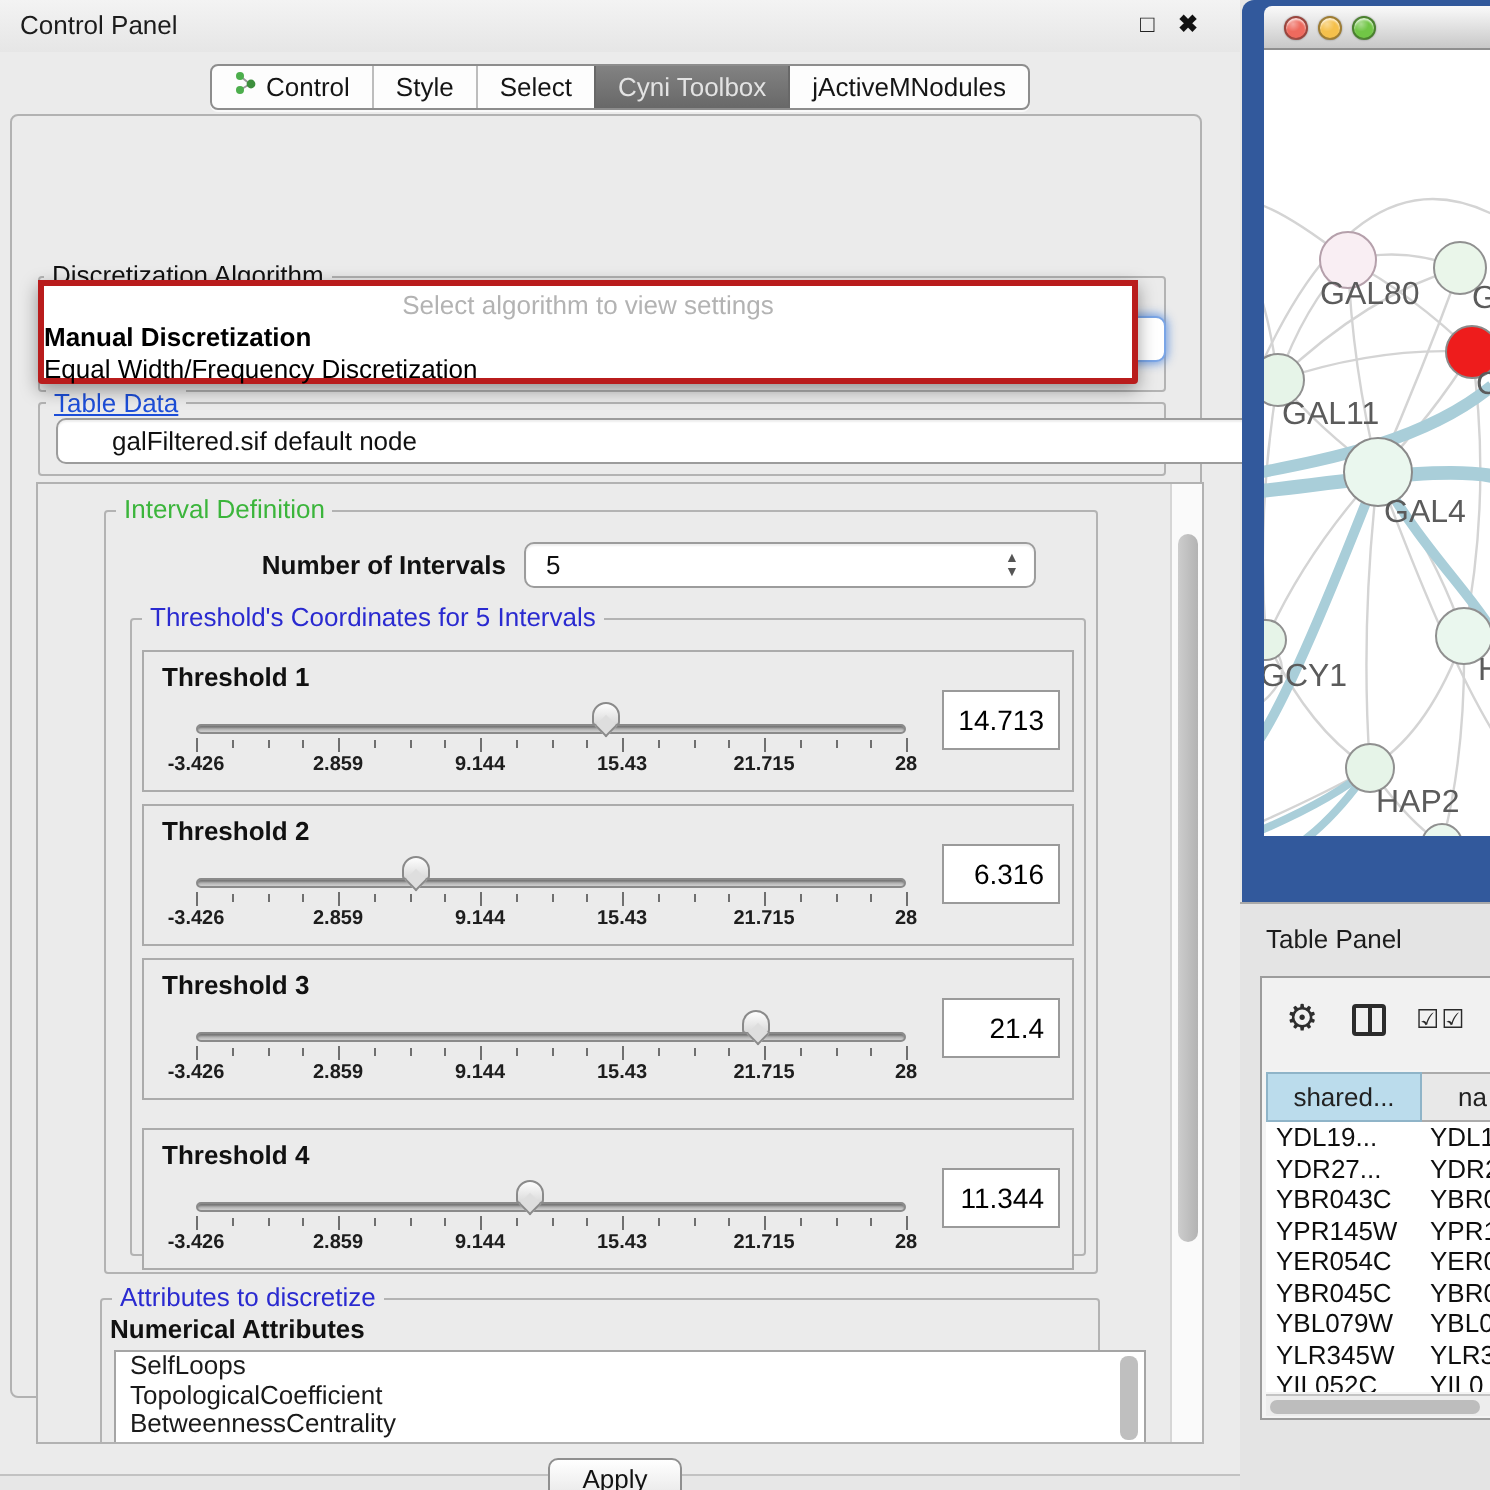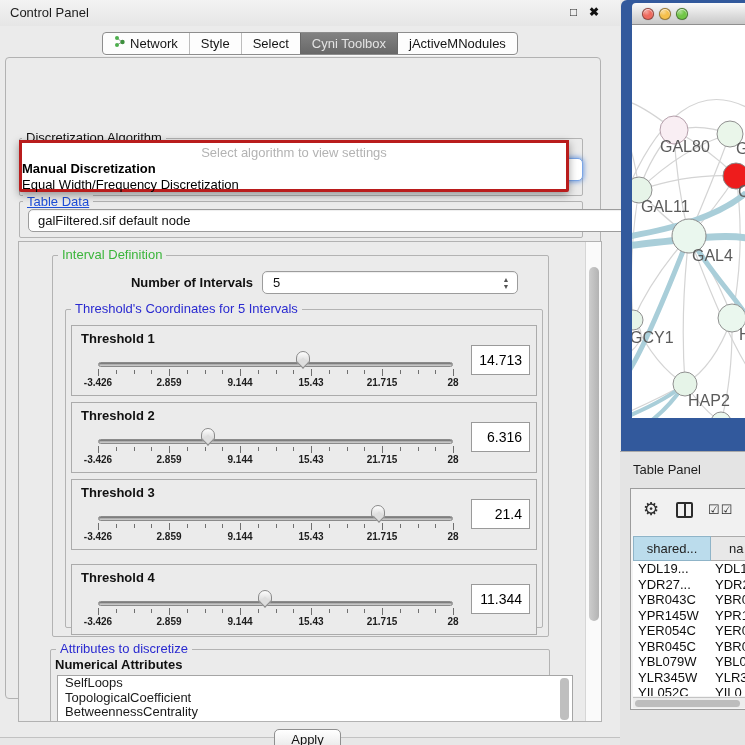--- a/index.html
+++ b/index.html
@@ -51,21 +51,21 @@
     background:#fff; border:3px solid #b91c1c; border-radius:0 0 2px 2px;
     box-shadow:0 3px 9px rgba(0,0,0,.38); z-index:30; padding-top:2px; }
   .popup-line { height:16px; line-height:16px; font-size:13px; white-space:nowrap; overflow:hidden; }
   .popup-placeholder { text-align:center; color:#b3b3b3; }
   .popup-opt-bold { font-weight:bold; color:#000; }
   .popup-opt { color:#000; }
 
   
   #tabledata-group  { left:13px; top:143px; width:564px; height:37px; }
   #tabledata-legend { left:17px; top:136px; color:#1d4ed8;text-decoration:underline; }
-  #table-combo { left:22px; top:151px; width:632px; padding-left:9px; }
+  #table-combo { left:22px; top:151px; width:632px; padding-left:27px; }
 
   
   #scroll-container { position:absolute; left:12px; top:183px; width:584px; height:481px;
     border:1px solid #b2b2b2; background:#ebebeb; overflow:hidden; }
   #v-scroll-track { position:absolute; left:566px; top:0; width:17px; height:479px;
     background:#fafafa; border-left:1px solid #d6d6d6; }
   #v-scroll-thumb { position:absolute; left:3px; top:25px; width:10px; height:354px;
     border-radius:5px; background:linear-gradient(90deg,#cdcdcd,#b3b3b3); }
 
   #interval-group  { left:33px; top:13px; width:497px; height:382px; }
@@ -165,21 +165,21 @@
 
     <div id="top-tabs" class="seg-row">
       <div class="seg-group" id="top-tab-group">
           <div class="seg-tab">
             <span><svg width="12" height="13" viewBox="0 0 12 13">
                 <path d="M3,3 L8,7 M3,10 L8,7" stroke="#9a9a9a" stroke-width="1" fill="none"></path>
                 <circle cx="3" cy="3" r="2" fill="#4cae4c"></circle>
                 <circle cx="3" cy="10" r="2" fill="#4cae4c"></circle>
                 <circle cx="8.5" cy="7" r="2.2" fill="#3d8f3d"></circle>
               </svg></span>
-            <span>Network</span>
+            <span>Control</span>
           </div>
           <div class="seg-tab">
             <span>Style</span>
           </div>
           <div class="seg-tab">
             <span>Select</span>
           </div>
           <div class="seg-tab active">
             <span>Cyni Toolbox</span>
           </div>

